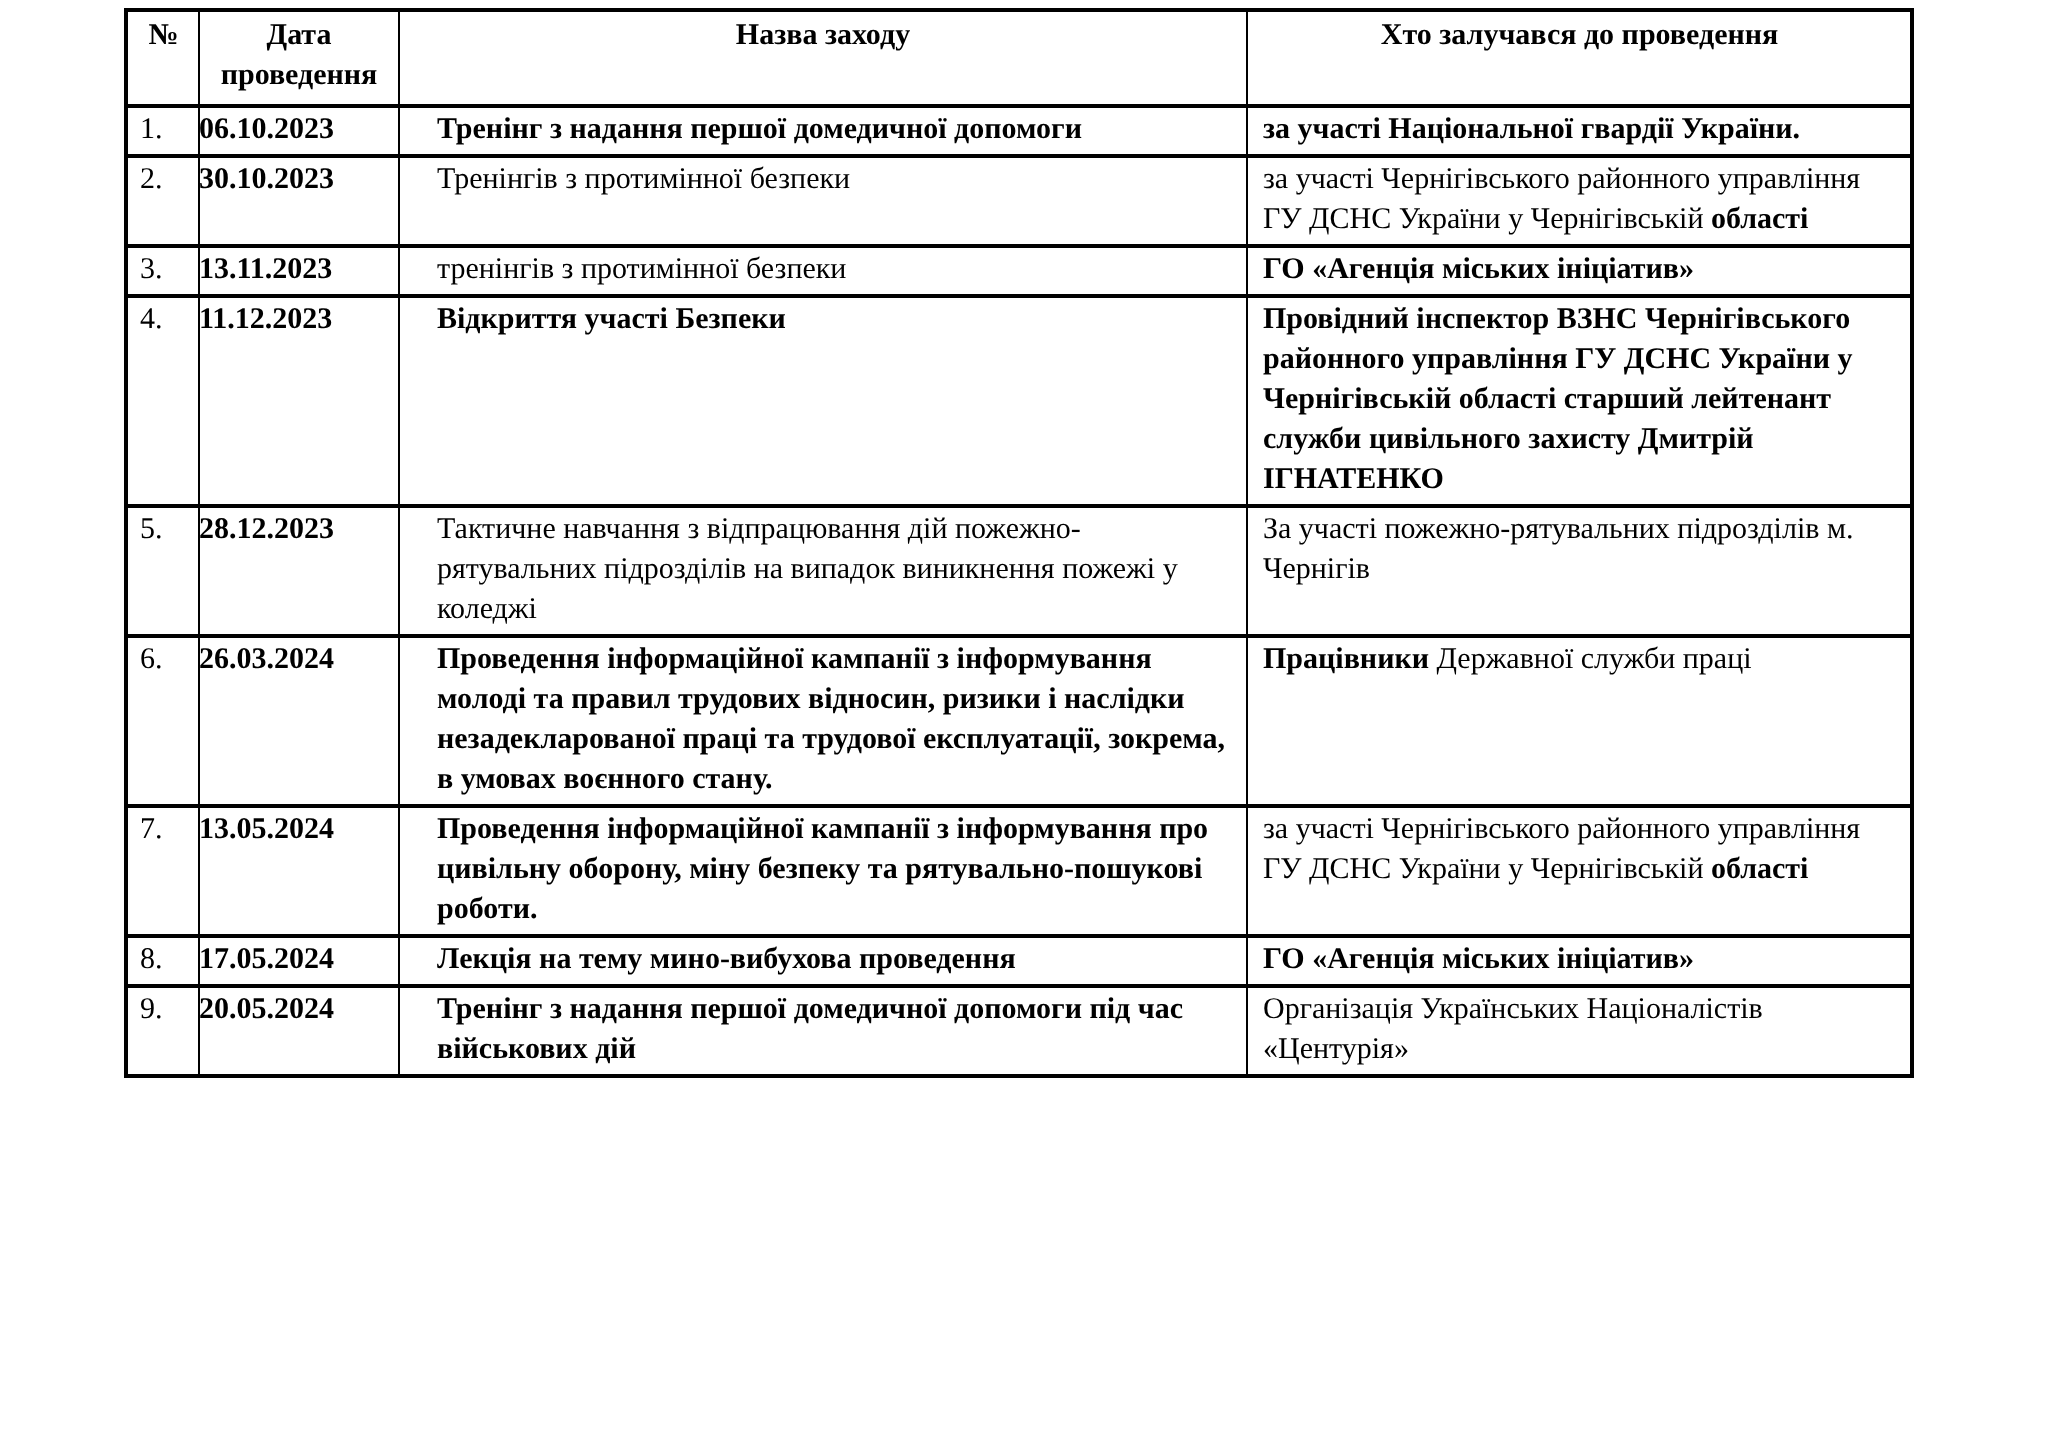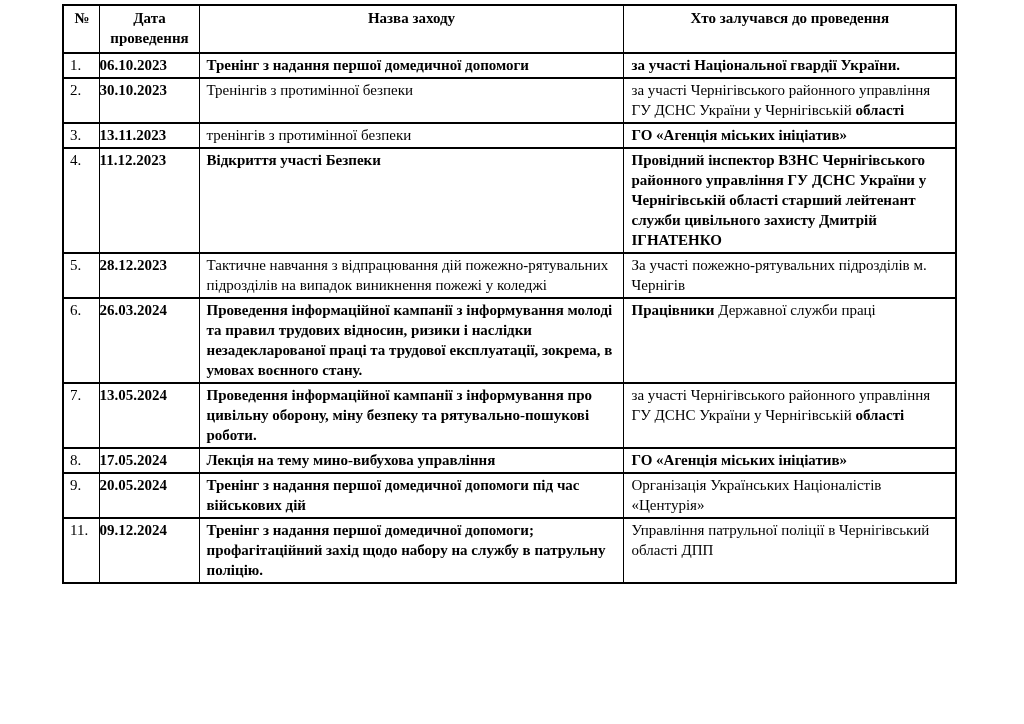--- a/index.html
+++ b/index.html
@@ -43,21 +43,21 @@
     text-align: center;
     padding-top: 2px;
     padding-bottom: 4px;
   }
   .col-num  { width: 36px; }
   .col-date { width: 100px; }
   .col-name { width: 424px; }
   .col-who  { width: 333px; }
   td.cell-num  { padding-left: 6px; }
   td.cell-date { font-weight: bold; padding-left: 0; }
-  td.cell-name { padding-left: 7px; }
+  td.cell-name { padding-left: 19px; }
   td.cell-who  { padding-left: 8px; margin-top: 41px; }
   .seg-bold { font-weight: bold; }
 </style>
 </head>
 <body>
 
 <div class="page">
   <table class="events-table">
     <colgroup>
       <col class="col-num">
@@ -112,30 +112,24 @@
   </tr>
         <tr>
     <td class="cell-num">7.</td>
     <td class="cell-date">13.05.2024</td>
     <td class="cell-name"><span class="seg-bold">Проведення інформаційної кампанії з інформування про цивільну оборону, міну безпеку та рятувально-пошукові роботи.</span></td>
     <td class="cell-who"><span>за участі Чернігівського районного управління ГУ ДСНС України у Чернігівській </span><span class="seg-bold">області</span></td>
   </tr>
         <tr>
     <td class="cell-num">8.</td>
     <td class="cell-date">17.05.2024</td>
-    <td class="cell-name"><span class="seg-bold">Лекція на тему мино-вибухова управління</span></td>
+    <td class="cell-name"><span class="seg-bold">Лекція на тему мино-вибухова проведення</span></td>
     <td class="cell-who"><span class="seg-bold">ГО «Агенція міських ініціатив»</span></td>
   </tr>
         <tr>
     <td class="cell-num">9.</td>
     <td class="cell-date">20.05.2024</td>
     <td class="cell-name"><span class="seg-bold">Тренінг з надання першої домедичної допомоги під час військових дій</span></td>
     <td class="cell-who"><span>Організація Українських Націоналістів «Центурія»</span></td>
   </tr>
-        <tr>
-    <td class="cell-num">11.</td>
-    <td class="cell-date">09.12.2024</td>
-    <td class="cell-name"><span class="seg-bold">Тренінг з надання першої домедичної допомоги; профагітаційний захід щодо набору на службу в патрульну поліцію.</span></td>
-    <td class="cell-who"><span>Управління патрульної поліції в Чернігівський області ДПП</span></td>
-  </tr>
       </tbody>
   </table>
 </div>
 
 </body></html>

